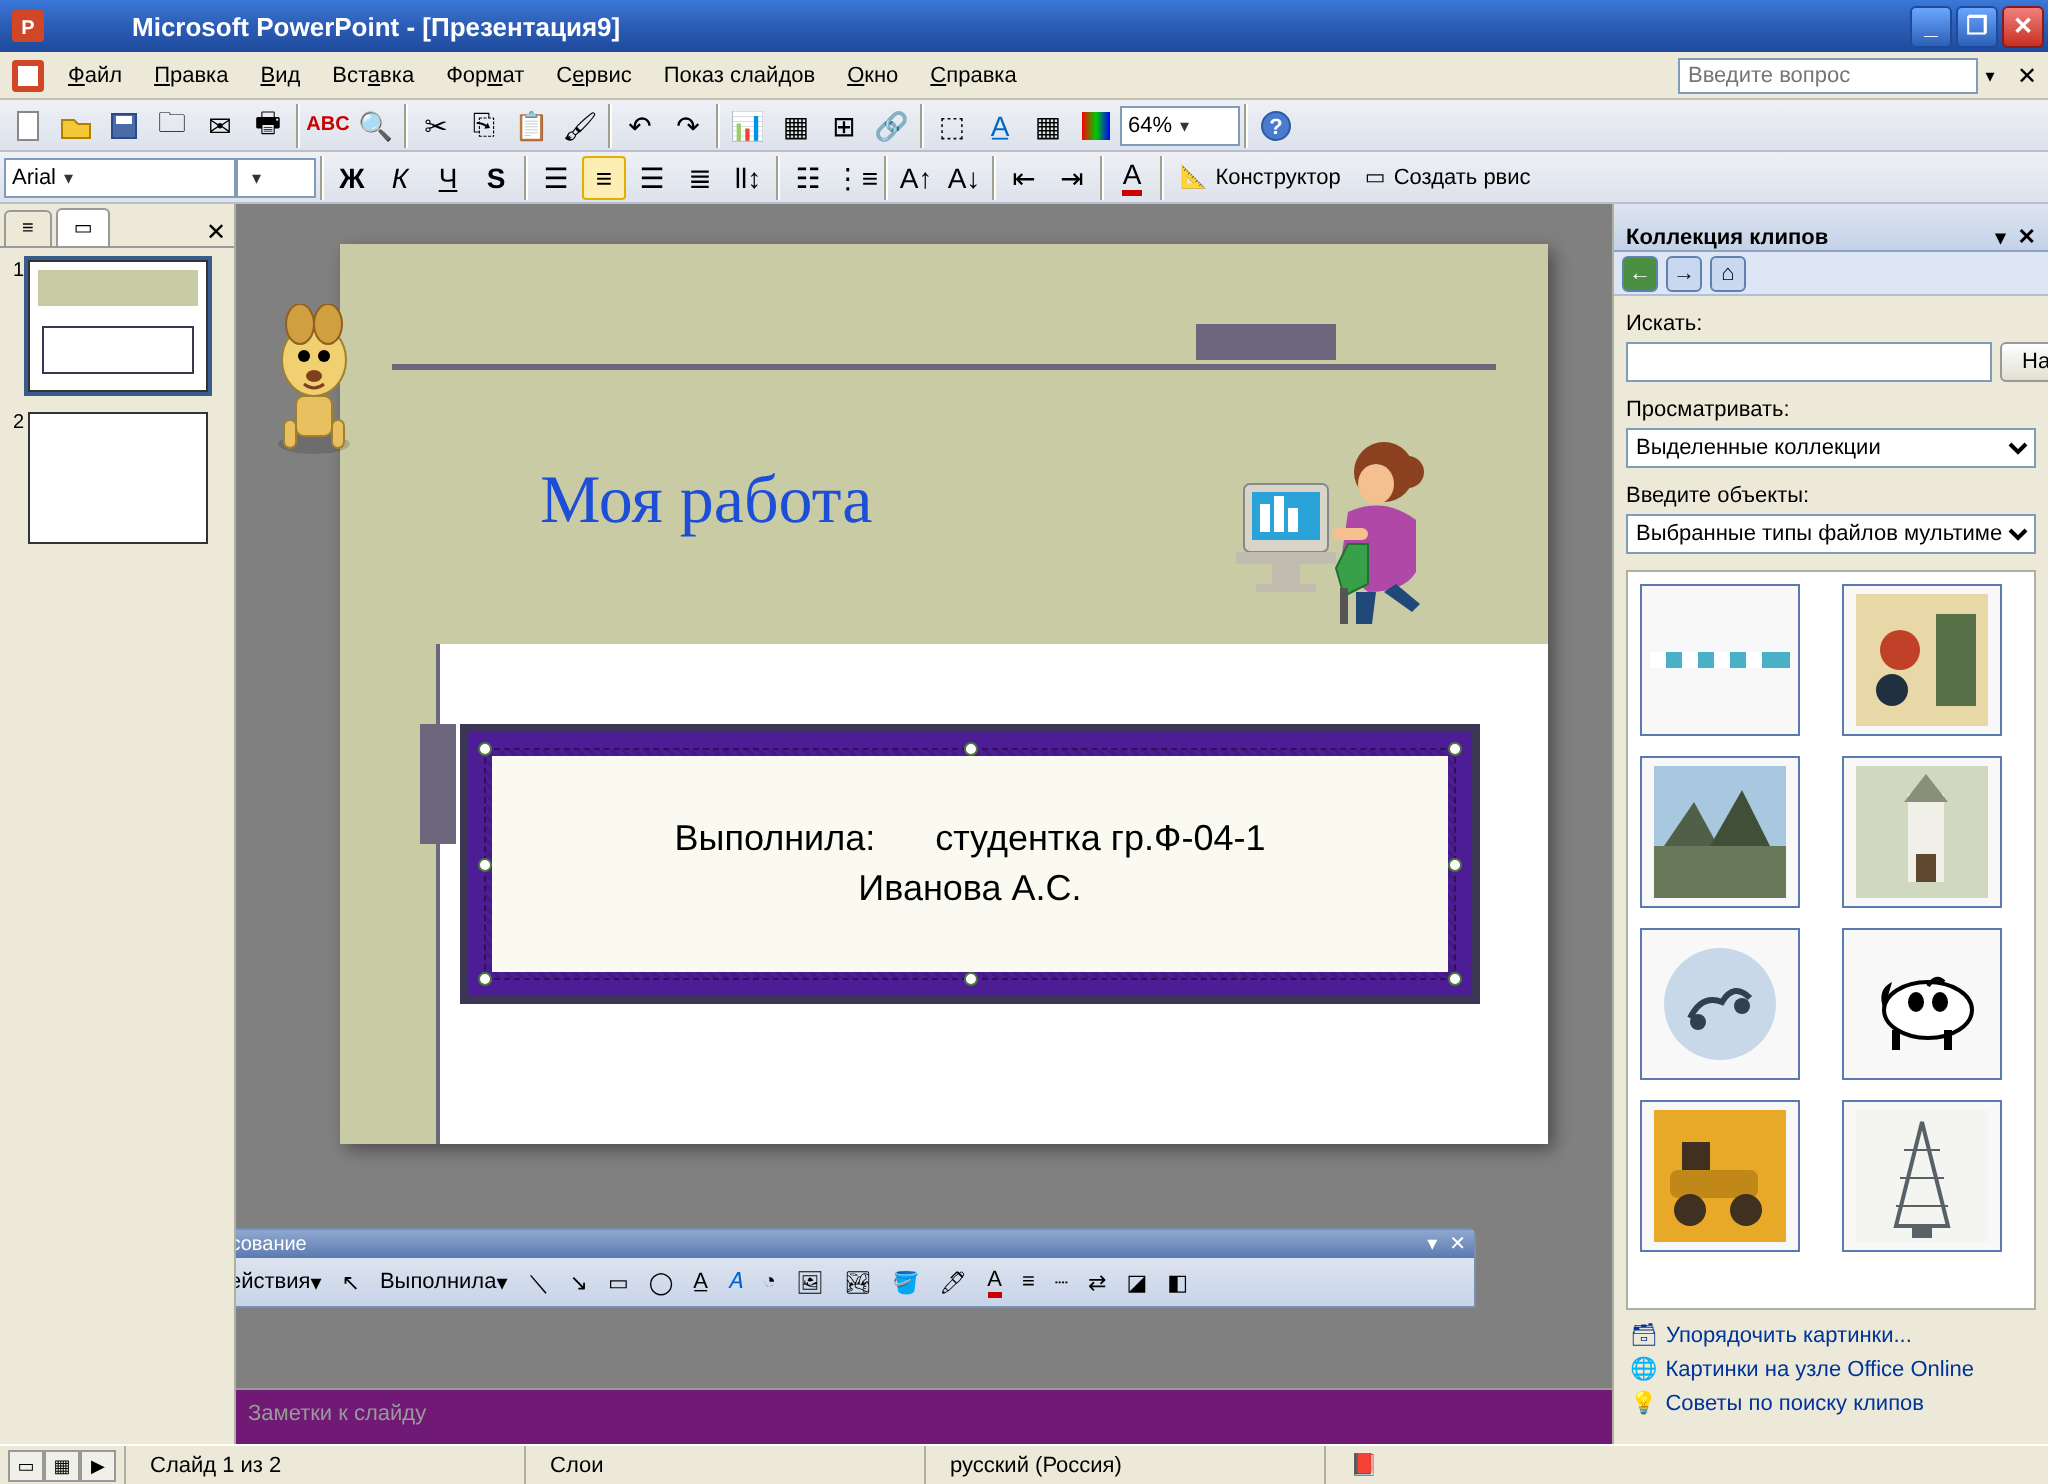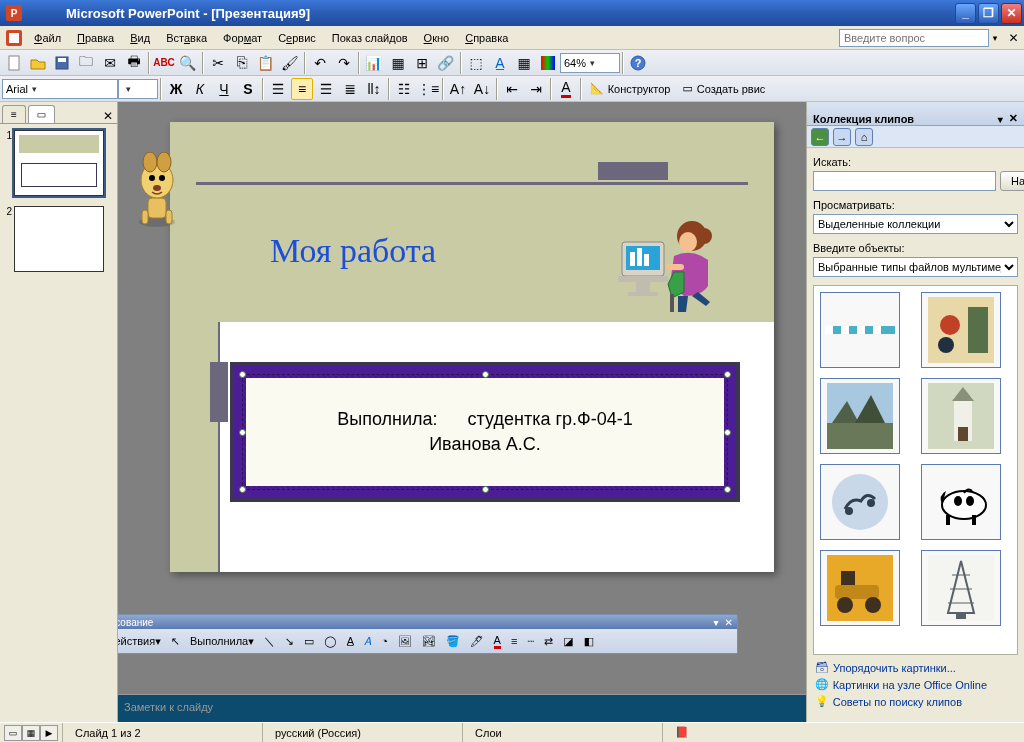--- a/index.html
+++ b/index.html
@@ -70,21 +70,21 @@
 .clip-person{position:absolute;right:50px;top:90px;width:110px;height:110px;}
 
 
 .draw-toolbar { position:absolute; left:-20px; bottom:40px; width:640px; height:40px; background:linear-gradient(to bottom,#e8ecf4,#c8d4e8); border:1px solid #7890b0;border-radius:4px 4px 0 0;}
 .draw-toolbar .hdr{height:14px;background:linear-gradient(to bottom,#8fa8d0,#5a7ab0);color:#fff;font-size:10px;padding:0 4px;display:flex;align-items:center;}
 .draw-toolbar .hdr .ttl{flex:1;}
 .draw-toolbar .row{display:flex;align-items:center;height:24px;padding:0 4px;gap:2px;}
 .draw-toolbar .btn{height:20px;padding:0 4px;display:flex;align-items:center;font-size:11px;cursor:pointer;}
 
 
-.notes { height:28px; background:#0c4a6e; border-top:1px solid #999; padding:6px; color:#999; font-size:11px;}
+.notes { height:28px; background:#701a75; border-top:1px solid #999; padding:6px; color:#999; font-size:11px;}
 
 
 .taskpane { width: 218px; background:#ece9d8; border-left:1px solid #b0b0a0; display:flex;flex-direction:column;}
 .tp-hdr { height:24px; background:linear-gradient(to bottom,#dce4f0,#c4d2e8);display:flex;align-items:flex-end;padding:0 6px;font-size:11px;font-weight:bold;border-bottom:1px solid #90a0c0;}
 .tp-hdr .ttl{flex:1;}
 .tp-nav{height:22px;background:#dde6f5;border-bottom:1px solid #b0c0d8;display:flex;align-items:center;padding:0 4px;gap:4px;}
 .tp-nav .nbtn{width:18px;height:18px;border:1px solid #6080b0;border-radius:3px;background:#c8d8f0;display:flex;align-items:center;justify-content:center;font-size:11px;cursor:pointer;}
 .tp-body{flex:1;padding:8px 6px;overflow:hidden;font-size:11px;display:flex;flex-direction:column;}
 .tp-body label{display:block;margin-bottom:3px;}
 .tp-body .row{display:flex;gap:4px;margin-bottom:8px;}
@@ -478,16 +478,16 @@
   </div>
 </div>
 
 <div class="statusbar">
   <div class="sb-views">
     <div class="vbtn">▭</div>
     <div class="vbtn">▦</div>
     <div class="vbtn">▶</div>
   </div>
   <div class="sb-cell" style="width:200px">Слайд 1 из 2</div>
+  <div class="sb-cell" style="width:200px">Слои</div>
   <div class="sb-cell" style="width:200px">русский (Россия)</div>
-  <div class="sb-cell" style="width:200px">Слои</div>
   <div class="sb-cell">📕</div>
 </div>
 
 </body></html>

